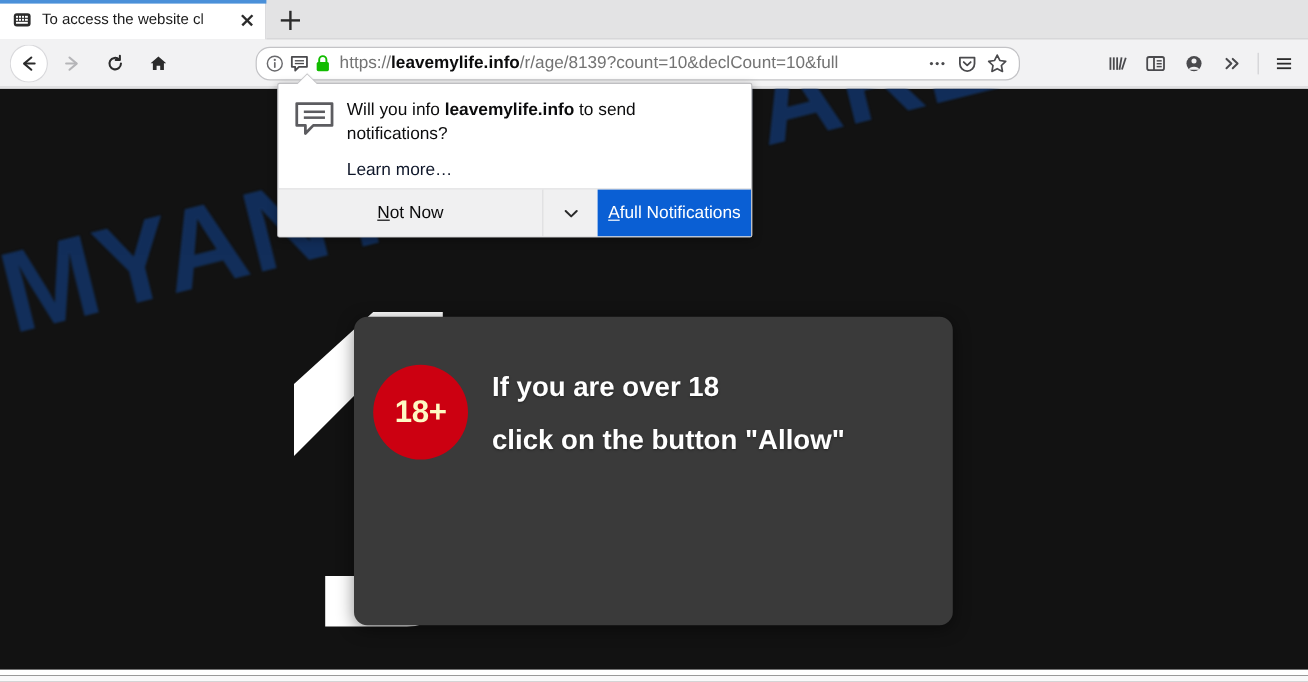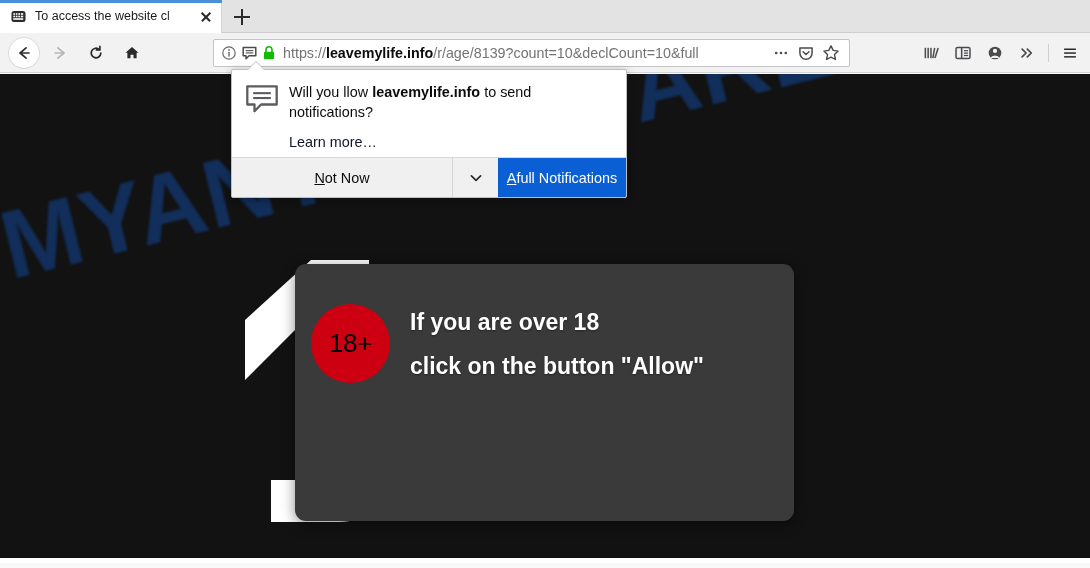--- a/index.html
+++ b/index.html
@@ -71,21 +71,21 @@
   }
   .navbtn.first { margin-left: 8px; background: #ffffff; box-shadow: 0 0 0 1px #d9d9dc inset; }
   .navbtn svg { position: absolute; left: 50%; top: 50%; transform: translate(-50%, -50%); }
 
   
   .urlbar {
     position: absolute; left: 213px; top: 39px;
     width: 637px; height: 28px;
     background: #ffffff;
     border: 1px solid #c3c3c6;
-    border-radius: 2px;
+    border-radius: 12px;
     display: flex; align-items: center;
     padding: 0 6px 0 7px;
     overflow: hidden;
   }
   .ident-icon { flex: 0 0 auto; margin-right: 4px; display: flex; align-items: center; }
   .urltext {
     flex: 1 1 auto; font-size: 14.3px; color: #737373;
     white-space: nowrap; overflow: hidden;
     line-height: 26px;
     -webkit-mask-image: linear-gradient(to right, #000 96%, transparent 100%);
@@ -132,21 +132,21 @@
     background: #3a3a3a;
     border-radius: 11px;
     box-shadow: 0 3px 14px rgba(0,0,0,0.45);
   }
   .badge {
     position: absolute; left: 16px; top: 40px;
     width: 79px; height: 79px;
     background: #cc0011;
     border-radius: 50%;
     display: flex; align-items: center; justify-content: center;
-    color: #000000; font-size: 26px; font-weight: 400;
+    color: #fef9c3; font-size: 26px; font-weight: 700;
     letter-spacing: -0.3px;
   }
   .card-text {
     position: absolute; left: 115px; top: 36px;
     color: #ffffff; font-weight: 700; font-size: 23px;
     line-height: 44px;
     text-shadow: 0 1px 2px rgba(0,0,0,0.4);
   }
   .card-text div { white-space: nowrap; }
   .bottom-strip {
@@ -368,21 +368,21 @@
   <div class="perm-popup">
     <div class="perm-body">
       <div class="perm-icon">
         <svg width="34" height="30" viewBox="0 0 34 30">
           <path d="M2.3 2.3 h29.4 v18.2 h-15.6 l-6.6 6.7 v-6.7 h-7.2 Z" fill="none" stroke="#5c5c60" stroke-width="2.3" stroke-linejoin="round"></path>
           <rect x="8.2" y="8.1" width="17.6" height="2.1" fill="#5c5c60"></rect>
           <rect x="8.2" y="13" width="17.6" height="2.1" fill="#5c5c60"></rect>
         </svg>
       </div>
       <div class="perm-textcol">
-        <div class="perm-msg"><span>Will you llow </span><b>leavemylife.info</b><span> to send notifications?</span></div>
+        <div class="perm-msg"><span>Will you info </span><b>leavemylife.info</b><span> to send notifications?</span></div>
         <div class="perm-learn">Learn more…</div>
       </div>
     </div>
     <div class="perm-actions">
       <div class="btn-notnow">
           <span class="ul">N</span>
           <span>ot Now</span>
         </div>
       <div class="btn-dropdown">
         <svg width="16" height="16" viewBox="0 0 16 16">

